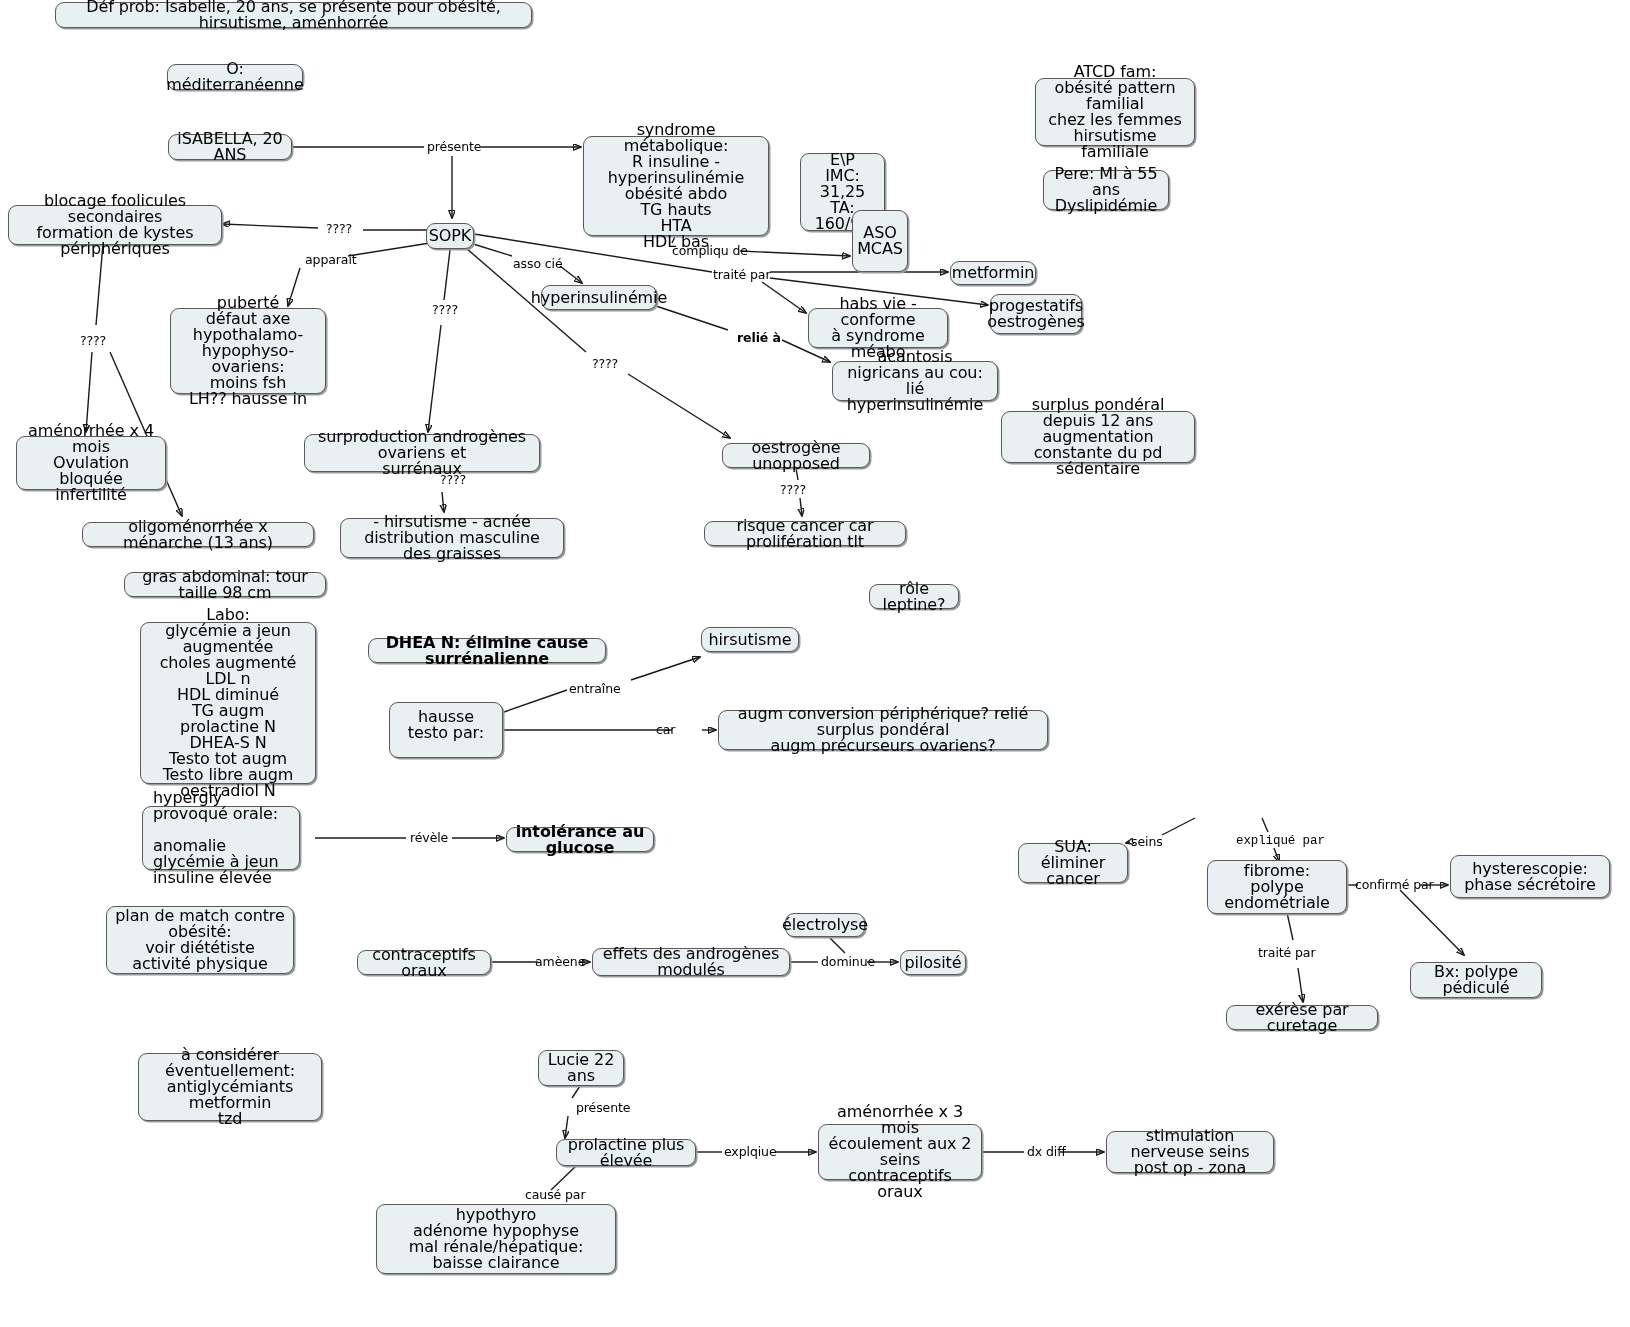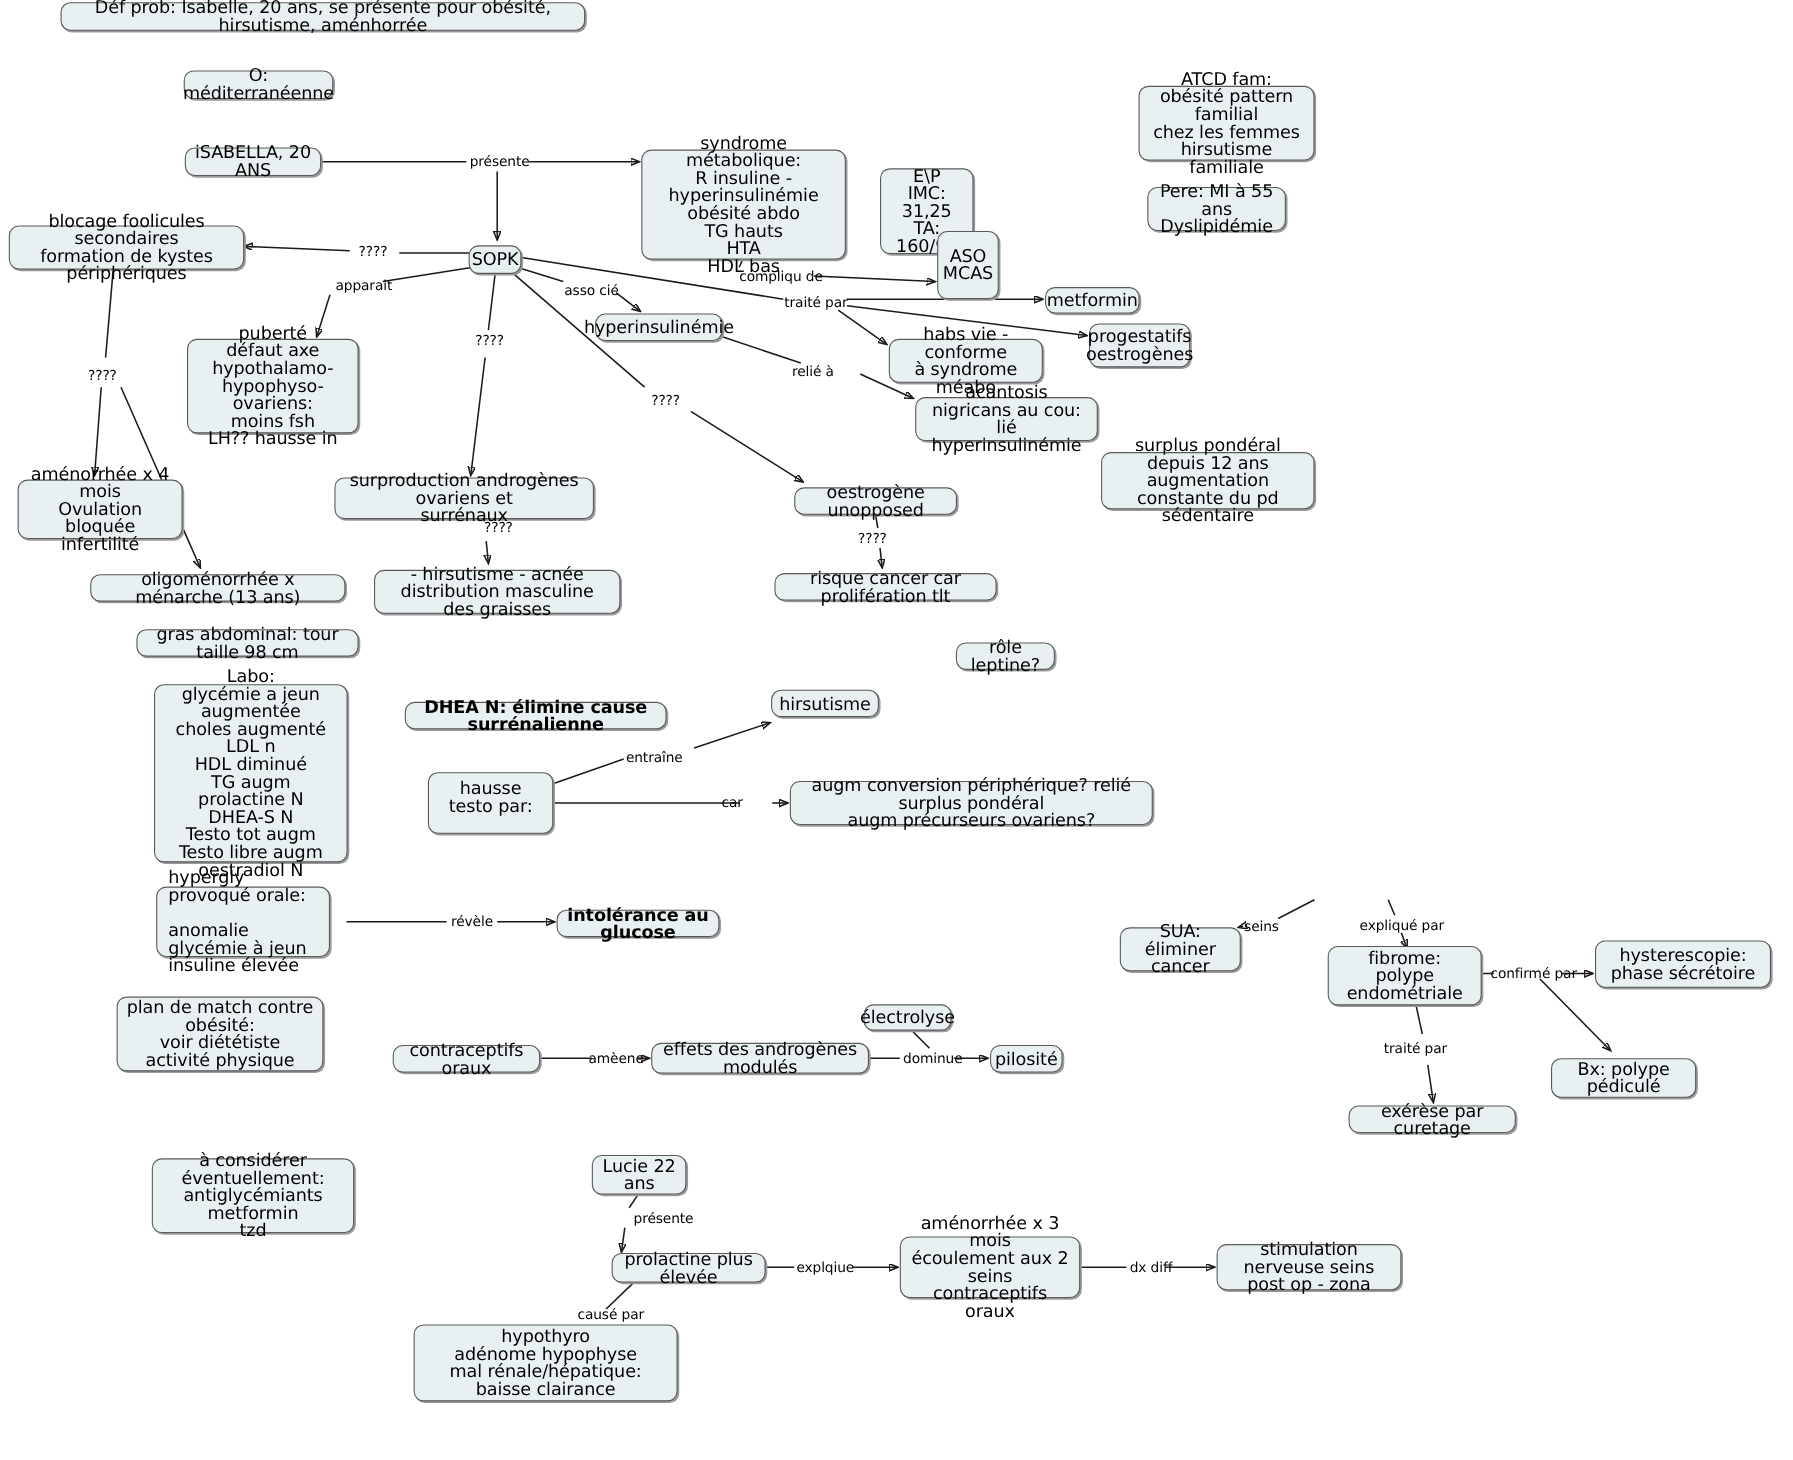--- a/index.html
+++ b/index.html
@@ -254,30 +254,30 @@
 adénome hypophyse
 mal rénale/hépatique: baisse clairance</div>
 
   <div class="linklabel" style="left:427px;  top:140px;">présente</div>
   <div class="linklabel" style="left:672px;  top:244px;">compliqu de</div>
   <div class="linklabel" style="left:326px;  top:222px;">????</div>
   <div class="linklabel" style="left:305px;  top:253px;">apparait</div>
   <div class="linklabel" style="left:513px;  top:257px;">asso cié</div>
   <div class="linklabel" style="left:713px;  top:268px;">traité par</div>
   <div class="linklabel" style="left:432px;  top:303px;">????</div>
-  <div class="linklabel" style="left:720px;  top:331px;">relié à</div>
+  <div class="linklabel" style="left:737px;  top:331px;font-weight:bold;">relié à</div>
   <div class="linklabel" style="left:592px;  top:357px;">????</div>
   <div class="linklabel" style="left:80px;   top:334px;">????</div>
   <div class="linklabel" style="left:440px;  top:473px;">????</div>
   <div class="linklabel" style="left:780px;  top:483px;">????</div>
   <div class="linklabel" style="left:569px;  top:682px;">entraîne</div>
   <div class="linklabel" style="left:656px;  top:723px;">car</div>
   <div class="linklabel" style="left:410px;  top:831px;">révèle</div>
   <div class="linklabel" style="left:1131px; top:835px;">seins</div>
-  <div class="linklabel" style="left:1236px; top:834px;">expliqué par</div>
+  <div class="linklabel" style="left:1236px; top:834px;font-family:Liberation Mono, monospace;">expliqué par</div>
   <div class="linklabel" style="left:1355px; top:878px;">confirmé par</div>
   <div class="linklabel" style="left:1258px; top:946px;">traité par</div>
   <div class="linklabel" style="left:535px;  top:955px;">amèene</div>
   <div class="linklabel" style="left:821px;  top:955px;">dominue</div>
   <div class="linklabel" style="left:576px;  top:1101px;">présente</div>
   <div class="linklabel" style="left:724px;  top:1145px;">explqiue</div>
   <div class="linklabel" style="left:1027px; top:1145px;">dx diff</div>
   <div class="linklabel" style="left:525px;  top:1188px;">causé par</div>
 
 </div>

